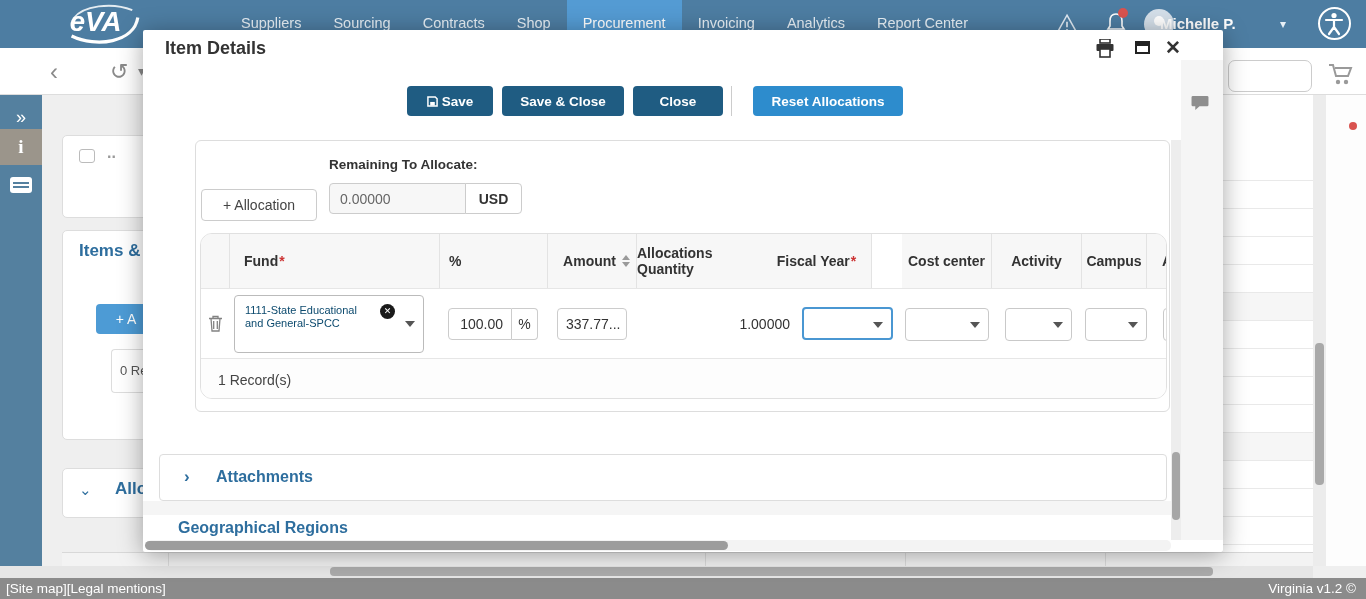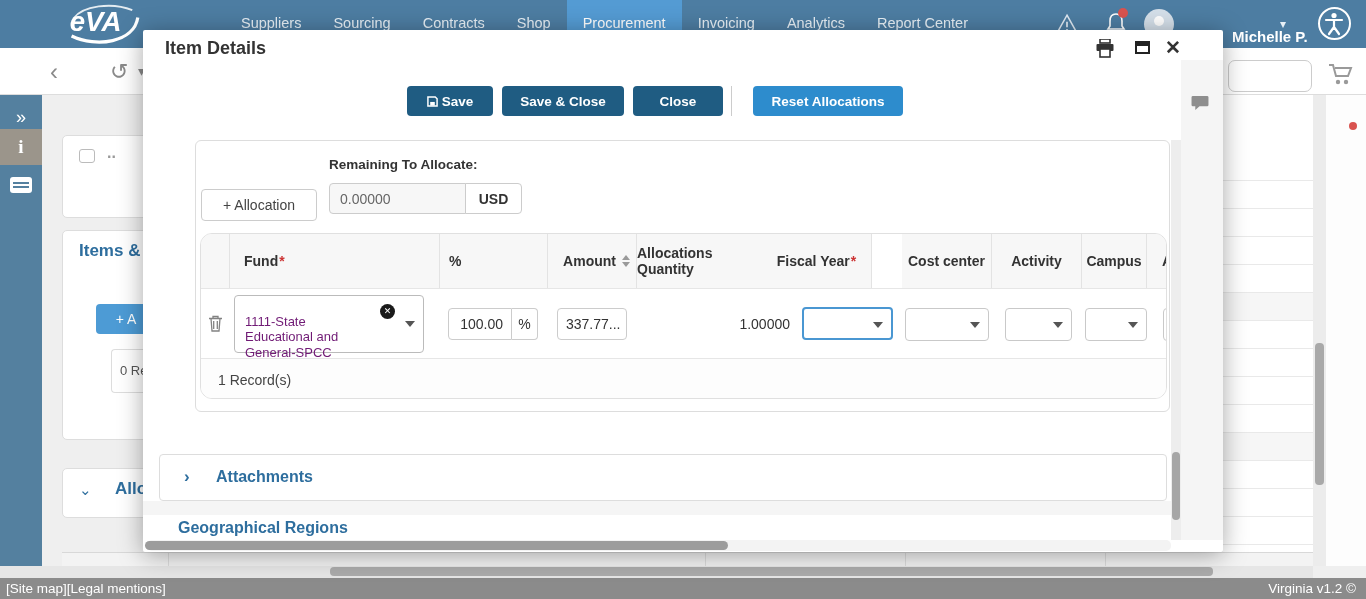--- a/index.html
+++ b/index.html
@@ -85,21 +85,21 @@
            display:flex; align-items:center; font-size:14px; color:#444; padding-left:17px; }
   .cell-input { position:absolute; border:1px solid #ccc; border-radius:4px; height:32px; font-size:14px; color:#333;
                 font-family:"Liberation Sans", sans-serif; background:#fff; }
   .suffix-box { position:absolute; height:32px; border:1px solid #ccc; border-radius:0 4px 4px 0; border-left:none;
                 background:#fff; display:flex; align-items:center; justify-content:center; font-size:14px; color:#333; }
   .dd { position:absolute; height:33px; border:1px solid #c9c9c9; border-radius:4px; background:#fff; cursor:pointer; }
   .dd::after { content:""; position:absolute; right:8px; top:13px; width:0; height:0;
                border-left:5px solid transparent; border-right:5px solid transparent; border-top:6px solid #555; }
   .dd.focus { border:2px solid #4a97d2; }
   #fund-box { position:absolute; left:33px; top:6px; width:190px; height:58px; border:1px solid #bbb; border-radius:4px; background:#fff; }
-  #fund-text { position:absolute; left:10px; top:18px; width:125px; font-size:13px; line-height:1.18; color:#701a75; }
+  #fund-text { position:absolute; left:10px; top:8px; width:125px; font-size:11px; line-height:1.18; color:#0c4a6e; }
   #fund-clear { position:absolute; right:28px; top:8px; width:15px; height:15px; background:#1a1a1a; border-radius:50%;
                 color:#fff; font-size:9px; line-height:15px; text-align:center; cursor:pointer; }
   #fund-caret { position:absolute; right:8px; top:25px; width:0; height:0;
                 border-left:5px solid transparent; border-right:5px solid transparent; border-top:6px solid #555; }
 
   
   #attach-card { position:absolute; left:16px; top:424px; width:1008px; height:47px; background:#fff; border:1px solid #ddd; border-radius:4px; }
   #gray-band { position:absolute; left:0; top:471px; width:1038px; height:14px; background:#f5f5f5; }
   #geo-heading { position:absolute; left:35px; top:489px; font-size:16px; font-weight:bold; color:#2e6e9e; }
   #modal-htrack { position:absolute; left:4px; top:510px; width:1024px; height:11px; background:#f3f3f3; border-radius:5px; }
@@ -143,21 +143,21 @@
           <path d="M10 20 a2.2 2.2 0 0 0 4.4 0" fill="none" stroke="#fff" stroke-width="1.6"></path>
         </svg>
       <div class="abs icon-circle" style="left:14px; top:-3px; width:10px; height:10px; background:#d9534f;"></div>
     </div>
     <div class="nav-right icon-circle" style="left:1144px; top:9px; width:30px; height:30px; background:#d4dfe9;">
       <svg width="30" height="30" viewBox="0 0 30 30">
           <circle cx="15" cy="12" r="5" fill="#fff"></circle>
           <path d="M5 27 C7 19 23 19 25 27 Z" fill="#fff"></path>
         </svg>
     </div>
-    <div class="nav-right" style="left:1232px;margin-top:13px;">
+    <div class="nav-right" style="left:1160px;">
       <span id="user-name">Michelle P.</span>
     </div>
     <div class="nav-right" style="left:1280px; top:0; line-height:48px; color:#e8f0f6; font-size:12px;">▾</div>
     <div class="nav-right icon-circle" style="left:1318px; top:7px; width:33px; height:33px; border:2.5px solid #fff;">
       <svg width="28" height="28" viewBox="0 0 28 28">
           <circle cx="14" cy="6.5" r="2.6" fill="#fff"></circle>
           <path d="M6 11 h16 M14 11 v7 M14 18 l-5 7 M14 18 l5 7" stroke="#fff" stroke-width="2.2" fill="none" stroke-linecap="round"></path>
         </svg>
     </div>
   </div>

